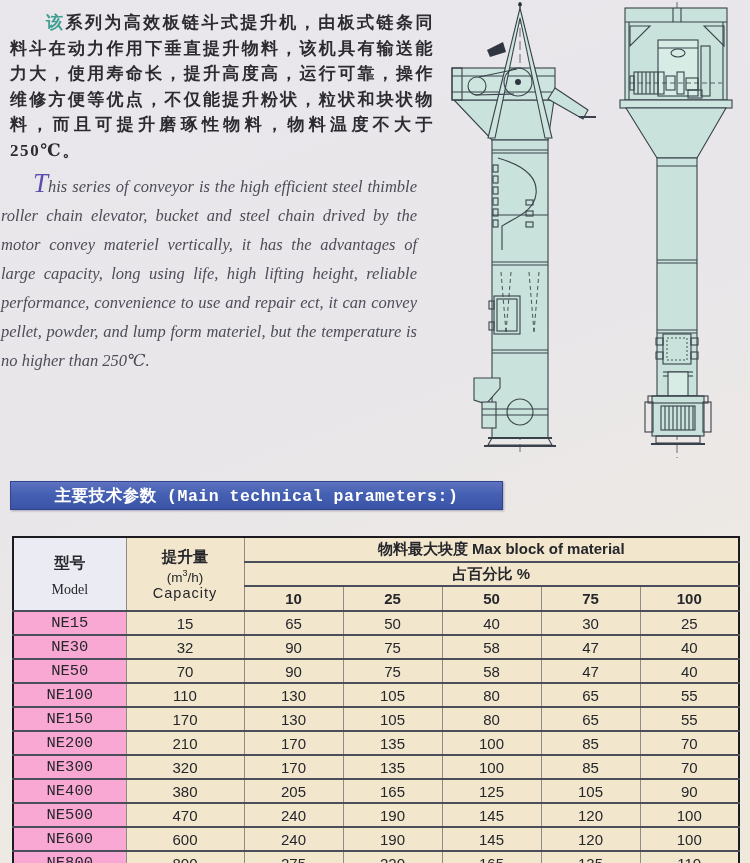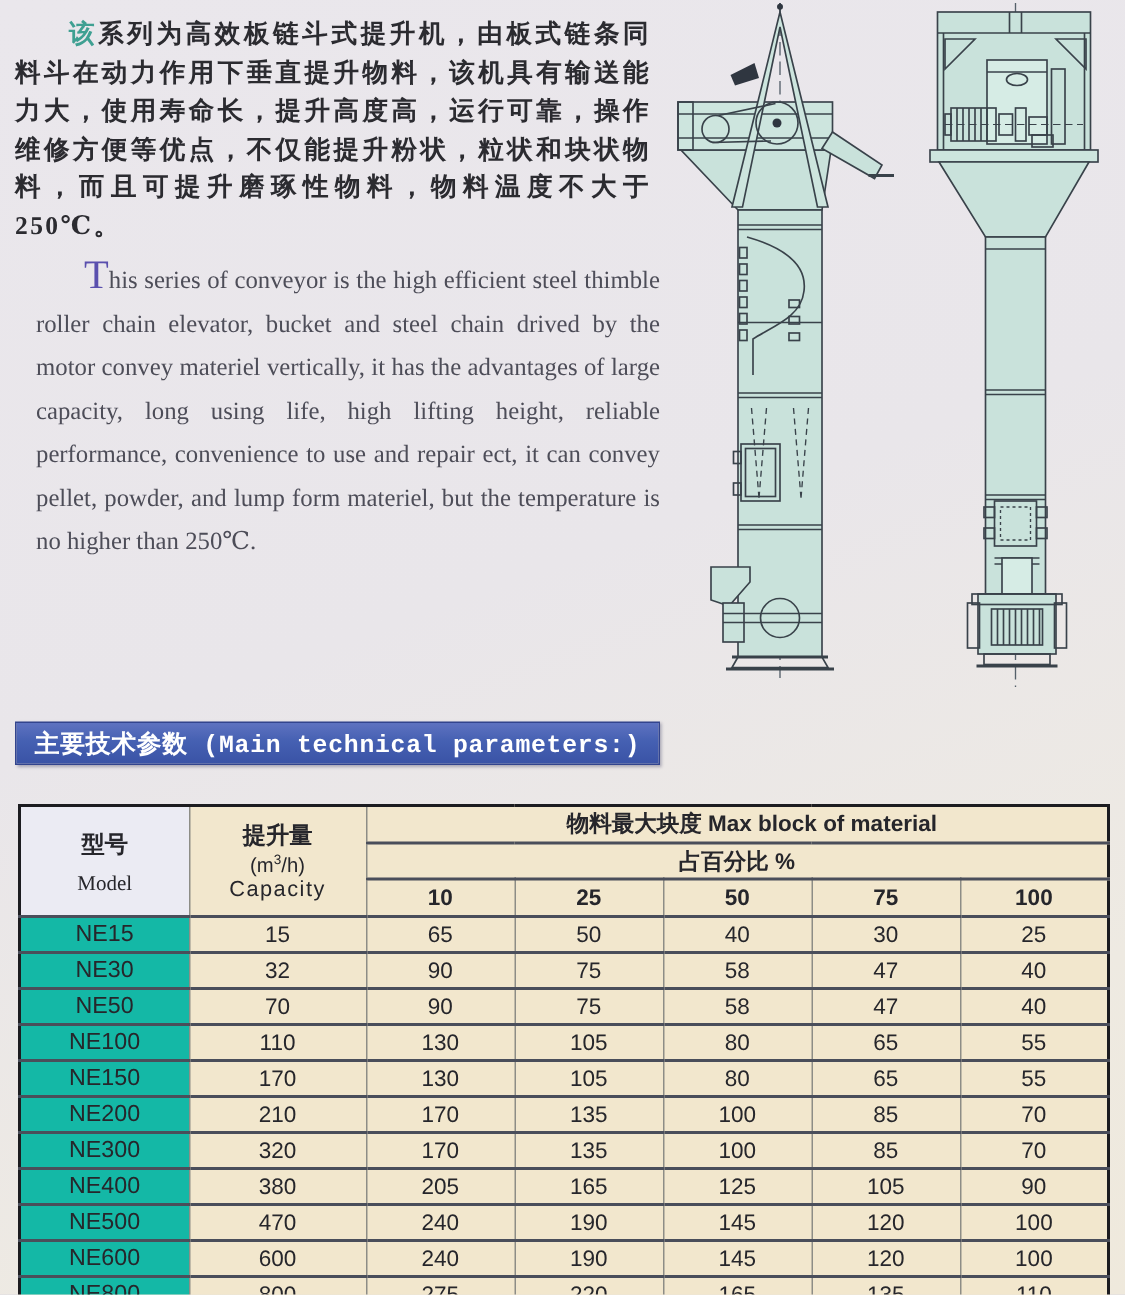--- a/index.html
+++ b/index.html
@@ -15,30 +15,30 @@
   
   .zh-para{
     position:absolute; left:10px; top:10px; width:424px;
     font-size:17px; font-weight:700; color:#2b2b30;
     line-height:25.6px; letter-spacing:1.6px;
     text-align:justify; text-indent:36px;
   }
   .zh-lead{ color:#3fa092; }
   
   .en-para{
-    position:absolute; left:24px; top:172px; width:416px;
+    position:absolute; left:1px; top:172px; width:416px;
     font-size:16.5px; color:#4d4d58; line-height:29px;
-    text-align:justify; text-indent:32px;
+    text-align:justify; text-indent:32px;font-style:italic;
   }
   .en-lead{ font-size:27px; color:#5a4fae; line-height:0; }
   
   .drawings{ position:absolute; left:430px; top:0; }
   
   .section-bar{
-    position:absolute; left:10px; top:481px; width:430px; height:29px;
+    position:absolute; left:10px; top:481px; width:493px; height:29px;
     background:linear-gradient(#5e72c0 0%,#4560b2 45%,#3a53a6 100%);
     border:1px solid #32448e;
     display:flex; align-items:center; justify-content:center;
     color:#fff; font-weight:700; font-size:16.5px;
     font-family:"Liberation Mono","DejaVu Sans Mono",monospace;
     letter-spacing:0.5px; white-space:nowrap;
     box-shadow:1px 1px 2px rgba(40,40,80,.35);
   }
   
   table.params{
@@ -51,22 +51,22 @@
   table.params th, table.params td{
     border-right:1px solid #8d8d86;
     border-bottom:2px solid #4a4e5a;
     text-align:center; vertical-align:middle;
     font-size:15px; color:#26262b; font-weight:400;
     background:#f2e7cd; overflow:hidden;
   }
   table.params th{ font-weight:700; }
   table.params .lav{ background:#ebebf3; }
   table.params td.model-col{
-    background:#14b8a6;
-    font-family:Liberation Sans, sans-serif;
+    background:#f9a8d4;
+    font-family:Liberation Mono, monospace;
     font-size:15.5px;
   }
   table.params thead th{ height:25px; }
   table.params tbody td{ height:24px; }
   th.model-head{ font-weight:700; }
   th.model-head .zh{ display:block; font-size:15.5px; margin-top:2px; }
   th.model-head .en{ display:block; font-weight:400; font-family:"Liberation Serif",serif; font-size:14px; margin-top:8px; }
   th.cap-head .zh{ display:block; font-size:15.5px; }
   th.cap-head .unit{ display:block; font-weight:400; font-size:13.5px; }
   th.cap-head .en{ display:block; font-weight:400; font-size:14.5px; letter-spacing:1px; }

